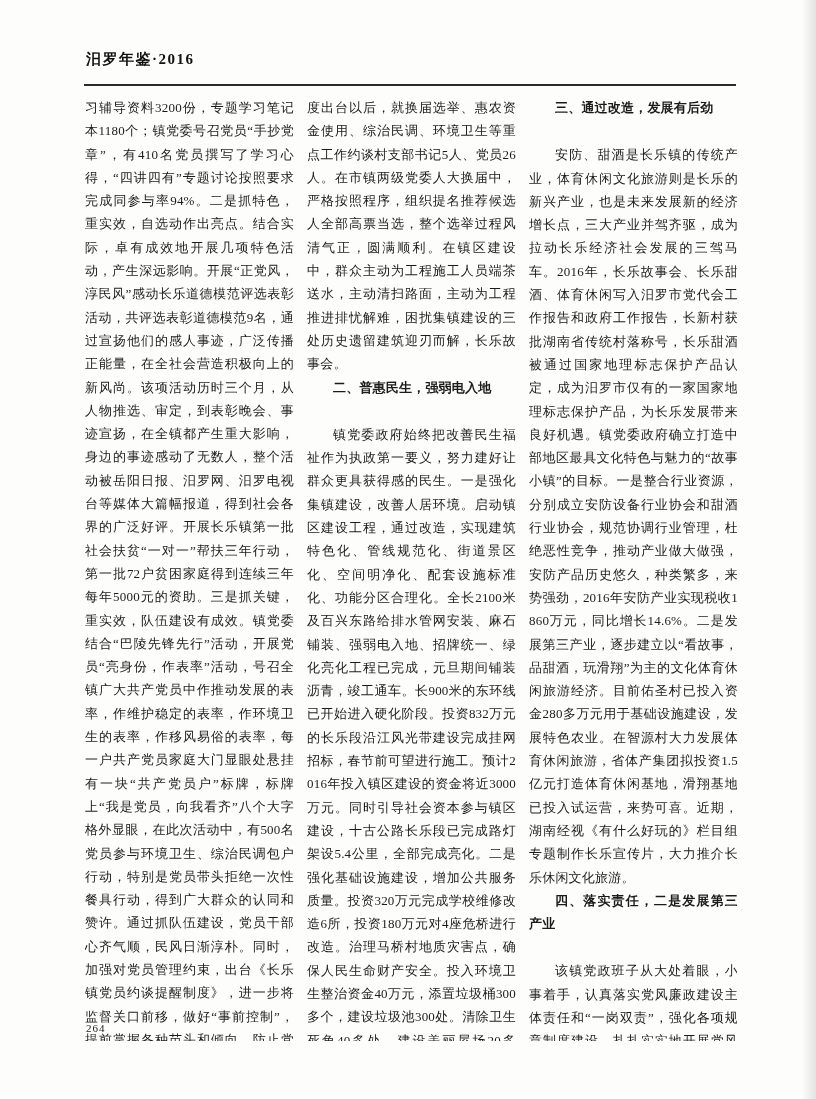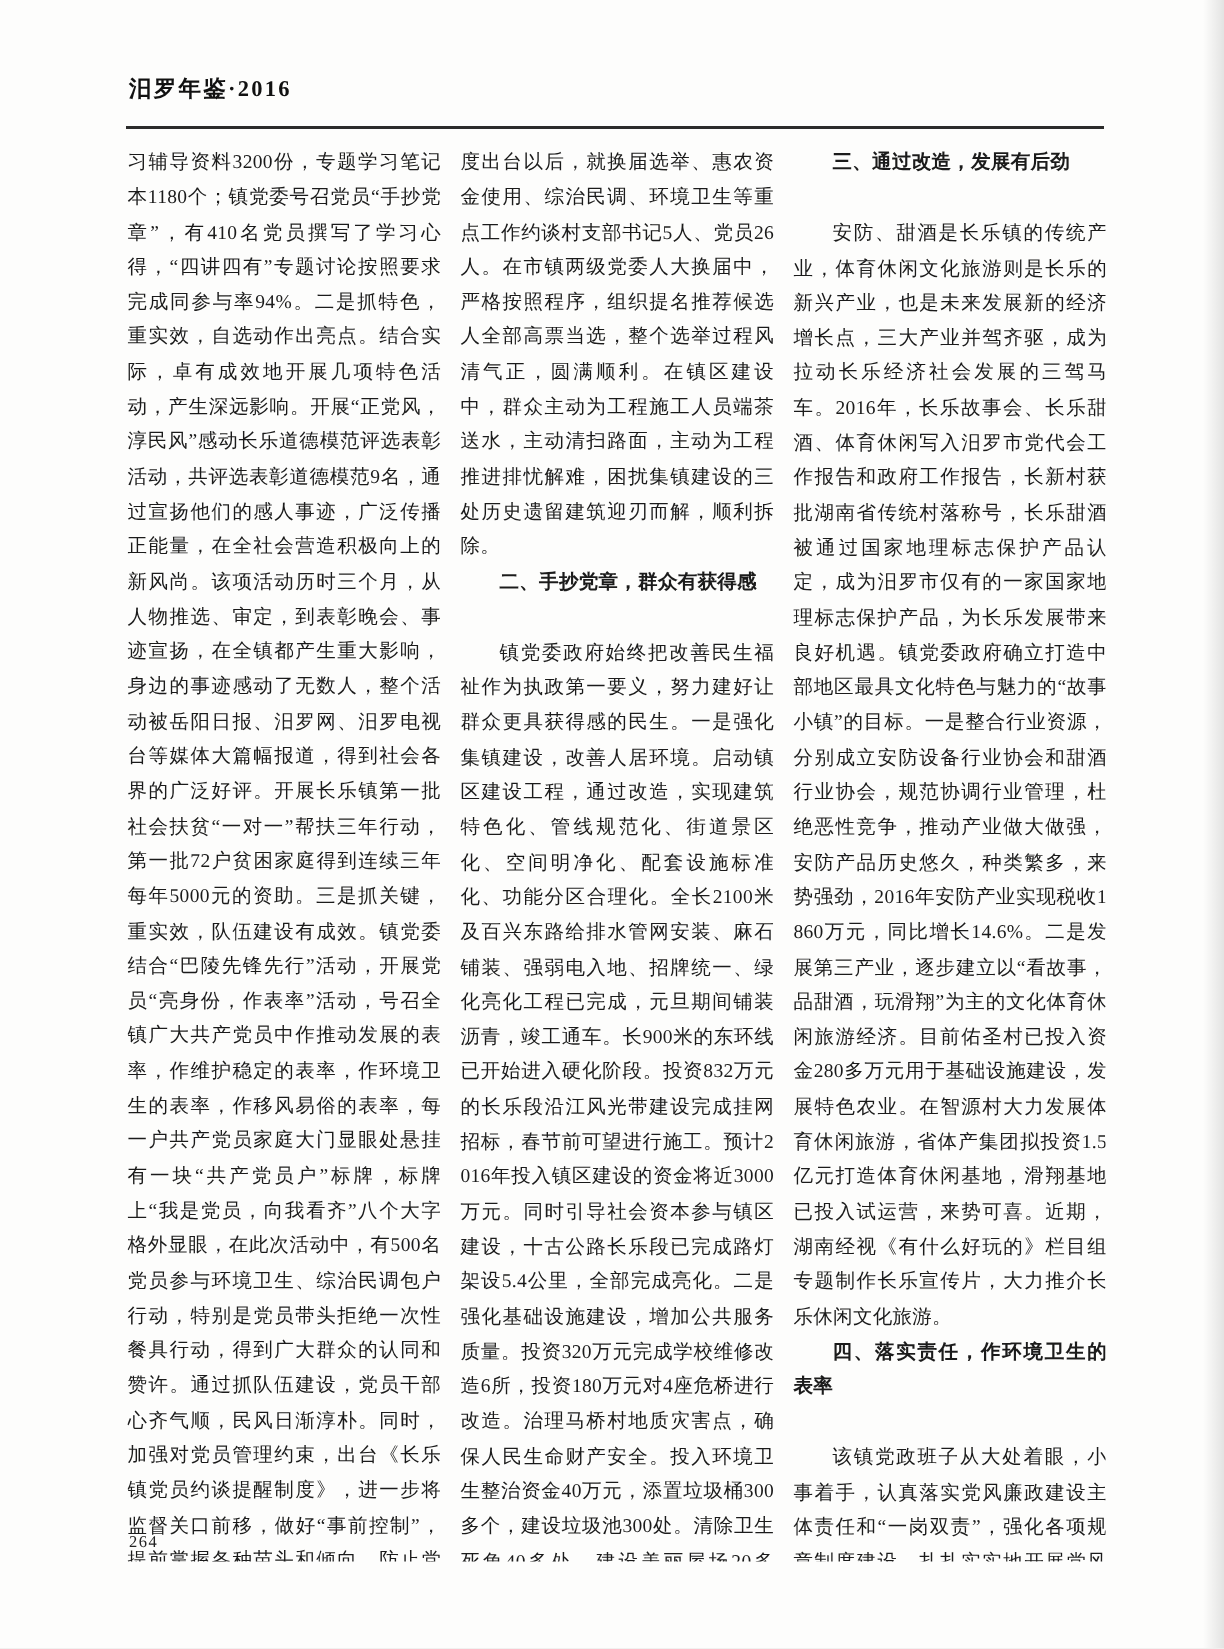--- a/index.html
+++ b/index.html
@@ -82,28 +82,28 @@
 
 <div class="page">
   <div class="header-title">汨罗年鉴·2016</div>
   <div class="header-rule"></div>
 
   <div class="content">
     <div class="column">
         <p class="block continuation">习辅导资料3200份，专题学习笔记本1180个；镇党委号召党员“手抄党章”，有410名党员撰写了学习心得，“四讲四有”专题讨论按照要求完成同参与率94%。二是抓特色，重实效，自选动作出亮点。结合实际，卓有成效地开展几项特色活动，产生深远影响。开展“正党风，淳民风”感动长乐道德模范评选表彰活动，共评选表彰道德模范9名，通过宣扬他们的感人事迹，广泛传播正能量，在全社会营造积极向上的新风尚。该项活动历时三个月，从人物推选、审定，到表彰晚会、事迹宣扬，在全镇都产生重大影响，身边的事迹感动了无数人，整个活动被岳阳日报、汨罗网、汨罗电视台等媒体大篇幅报道，得到社会各界的广泛好评。开展长乐镇第一批社会扶贫“一对一”帮扶三年行动，第一批72户贫困家庭得到连续三年每年5000元的资助。三是抓关键，重实效，队伍建设有成效。镇党委结合“巴陵先锋先行”活动，开展党员“亮身份，作表率”活动，号召全镇广大共产党员中作推动发展的表率，作维护稳定的表率，作环境卫生的表率，作移风易俗的表率，每一户共产党员家庭大门显眼处悬挂有一块“共产党员户”标牌，标牌上“我是党员，向我看齐”八个大字格外显眼，在此次活动中，有500名党员参与环境卫生、综治民调包户行动，特别是党员带头拒绝一次性餐具行动，得到广大群众的认同和赞许。通过抓队伍建设，党员干部心齐气顺，民风日渐淳朴。同时，加强对党员管理约束，出台《长乐镇党员约谈提醒制度》，进一步将监督关口前移，做好“事前控制”，提前掌握各种苗头和倾向，防止党员滑向违纪违法的深渊。制</p>
       </div>
     <div class="column">
-        <p class="block continuation">度出台以后，就换届选举、惠农资金使用、综治民调、环境卫生等重点工作约谈村支部书记5人、党员26人。在市镇两级党委人大换届中，严格按照程序，组织提名推荐候选人全部高票当选，整个选举过程风清气正，圆满顺利。在镇区建设中，群众主动为工程施工人员端茶送水，主动清扫路面，主动为工程推进排忧解难，困扰集镇建设的三处历史遗留建筑迎刃而解，顺利拆除。</p>
-        <p class="block heading">二、手抄党章，群众有获得感</p>
+        <p class="block continuation">度出台以后，就换届选举、惠农资金使用、综治民调、环境卫生等重点工作约谈村支部书记5人、党员26人。在市镇两级党委人大换届中，严格按照程序，组织提名推荐候选人全部高票当选，整个选举过程风清气正，圆满顺利。在镇区建设中，群众主动为工程施工人员端茶送水，主动清扫路面，主动为工程推进排忧解难，困扰集镇建设的三处历史遗留建筑迎刃而解，长乐故事会。</p>
+        <p class="block heading">二、普惠民生，强弱电入地</p>
         <p class="block paragraph">镇党委政府始终把改善民生福祉作为执政第一要义，努力建好让群众更具获得感的民生。一是强化集镇建设，改善人居环境。启动镇区建设工程，通过改造，实现建筑特色化、管线规范化、街道景区化、空间明净化、配套设施标准化、功能分区合理化。全长2100米及百兴东路给排水管网安装、麻石铺装、强弱电入地、招牌统一、绿化亮化工程已完成，元旦期间铺装沥青，竣工通车。长900米的东环线已开始进入硬化阶段。投资832万元的长乐段沿江风光带建设完成挂网招标，春节前可望进行施工。预计2016年投入镇区建设的资金将近3000万元。同时引导社会资本参与镇区建设，十古公路长乐段已完成路灯架设5.4公里，全部完成亮化。二是强化基础设施建设，增加公共服务质量。投资320万元完成学校维修改造6所，投资180万元对4座危桥进行改造。治理马桥村地质灾害点，确保人民生命财产安全。投入环境卫生整治资金40万元，添置垃圾桶300多个，建设垃圾池300处。清除卫生死角40多处，建设美丽屋场20多个。投入天网工程资金60万元，电子天眼由镇区向农村逐步延伸。</p>
       </div>
     <div class="column">
         <p class="block heading">三、通过改造，发展有后劲</p>
         <p class="block paragraph">安防、甜酒是长乐镇的传统产业，体育休闲文化旅游则是长乐的新兴产业，也是未来发展新的经济增长点，三大产业并驾齐驱，成为拉动长乐经济社会发展的三驾马车。2016年，长乐故事会、长乐甜酒、体育休闲写入汨罗市党代会工作报告和政府工作报告，长新村获批湖南省传统村落称号，长乐甜酒被通过国家地理标志保护产品认定，成为汨罗市仅有的一家国家地理标志保护产品，为长乐发展带来良好机遇。镇党委政府确立打造中部地区最具文化特色与魅力的“故事小镇”的目标。一是整合行业资源，分别成立安防设备行业协会和甜酒行业协会，规范协调行业管理，杜绝恶性竞争，推动产业做大做强，安防产品历史悠久，种类繁多，来势强劲，2016年安防产业实现税收1860万元，同比增长14.6%。二是发展第三产业，逐步建立以“看故事，品甜酒，玩滑翔”为主的文化体育休闲旅游经济。目前佑圣村已投入资金280多万元用于基础设施建设，发展特色农业。在智源村大力发展体育休闲旅游，省体产集团拟投资1.5亿元打造体育休闲基地，滑翔基地已投入试运营，来势可喜。近期，湖南经视《有什么好玩的》栏目组专题制作长乐宣传片，大力推介长乐休闲文化旅游。</p>
-        <p class="block heading">四、落实责任，作环境卫生的表率</p>
+        <p class="block heading">四、落实责任，二是发展第三产业</p>
         <p class="block paragraph">该镇党政班子从大处着眼，小事着手，认真落实党风廉政建设主体责任和“一岗双责”，强化各项规章制度建设，扎扎实实地开展党风廉政建设各项工作，着重抓了“三个坚持”。一是坚持明确责任，形成领导班子齐抓共管的格</p>
       </div>
   </div>
 
   <div class="page-number">264</div>
 
   <div class="scan-edge"></div>
 </div>
 
 </body></html>

